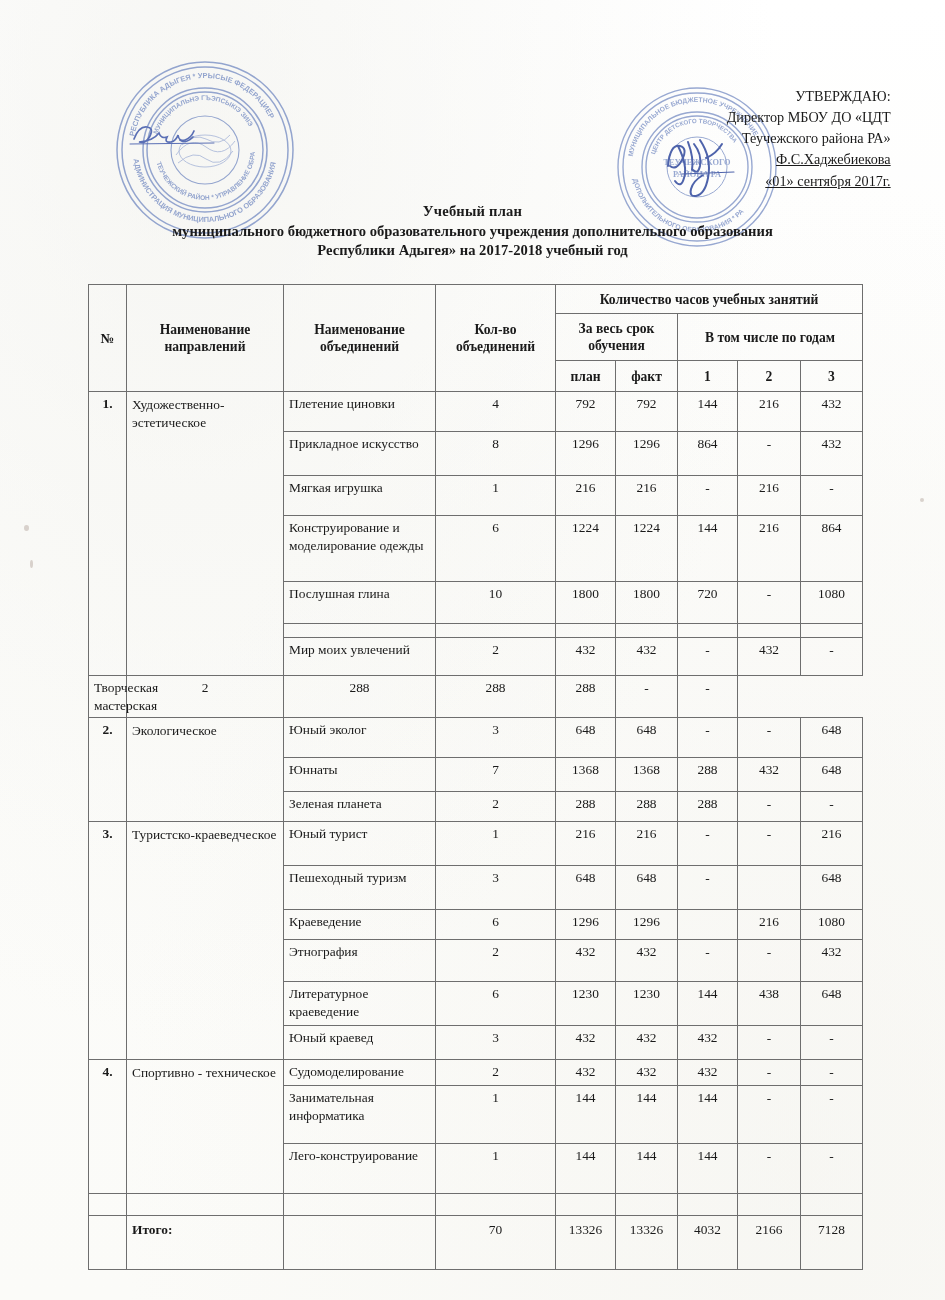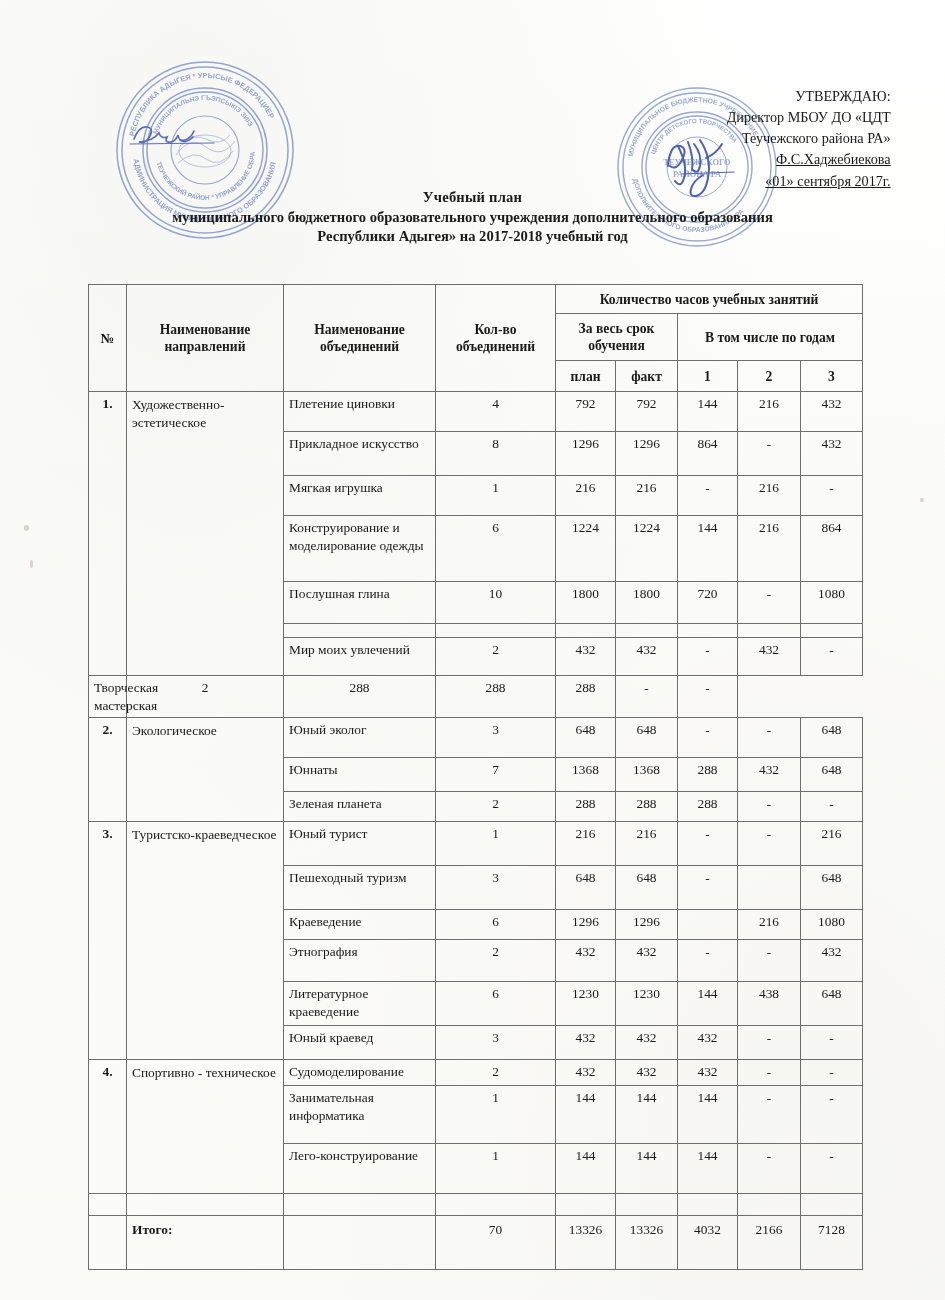--- a/index.html
+++ b/index.html
@@ -78,21 +78,21 @@
     opacity: 0.82;
   }
   #stamp-left { left: 110px; top: 55px; }
   #stamp-right { left: 612px; top: 82px; }
 
   
   .title-block {
     position: absolute;
     left: 0;
     right: 0;
-    top: 188px;
+    top: 202px;
     text-align: center;
     font-weight: bold;
     font-size: 14.6px;
     line-height: 19.5px;
     z-index: 4;
   }
   .title-block .t-line { display: block; }
   .title-block .t-main { letter-spacing: 0.2px; }
 
   

